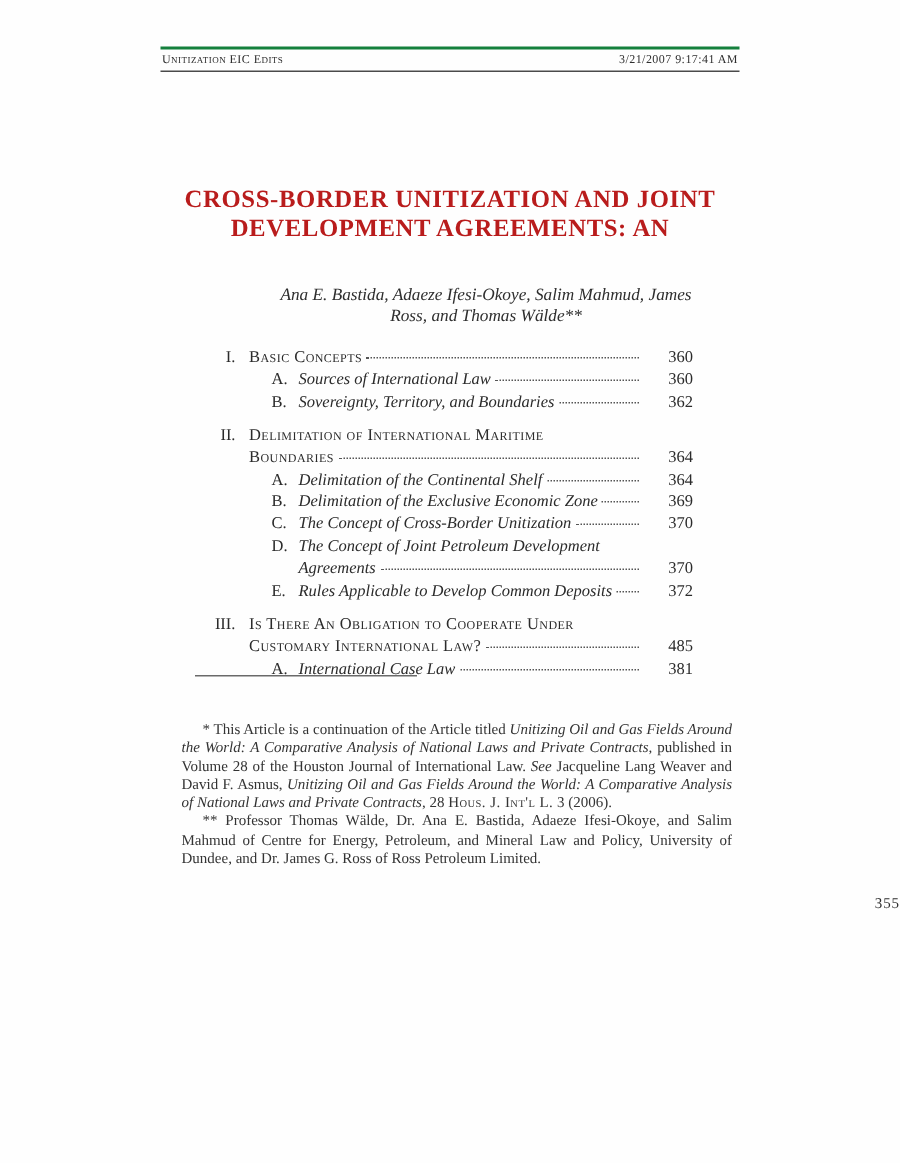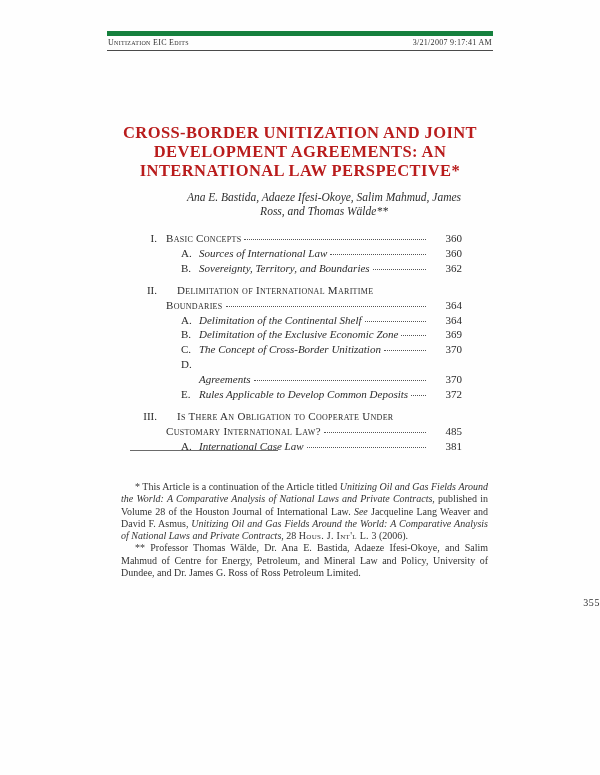--- a/index.html
+++ b/index.html
@@ -11,21 +11,21 @@
     -webkit-font-smoothing:antialiased;
   }
   .page {
     position:relative; width:600px; height:775px;
     background:#fefefe; overflow:hidden;
   }
 
   
   .running-header {
     position:absolute; top:31px; left:107px; right:107px;
-    border-top:5px solid #15803d; border-bottom:1px solid #4a4a4a;
+    border-top:2px solid #15803d; border-bottom:1px solid #4a4a4a;
     display:flex; justify-content:space-between; align-items:flex-end;
     padding:2px 1px 3px 1px;
     font-size:8px; letter-spacing:0.3px;
   }
   .hdr-left { font-variant:small-caps; }
   .hdr-right { font-variant:normal; }
 
   
   .title {
     position:absolute; top:123px; left:0; width:100%;
@@ -38,21 +38,21 @@
     position:absolute; top:190px; left:0; width:100%;
     text-align:center; font-style:italic; font-size:11.5px; line-height:14px;margin-left:24px;
   }
 
   
   .toc {
     position:absolute; top:231px; left:142px; width:320px;
     font-size:11px; color:#2b2b2b;
   }
   .toc-row { display:flex; align-items:baseline; line-height:14.9px; }
-  .toc-row.gap { margin-top:7px;gap:11px; }
+  .toc-row.gap { margin-top:7px; }
   .num  { flex:none; width:15px; text-align:right; margin-right:9px; }
   .l2   { padding-left:39px; }
   .l2 .num { width:13px; text-align:left; margin-right:5px; }
   .t { flex:none; white-space:nowrap; }
   .sc { font-variant:small-caps; letter-spacing:0.3px; }
   .it { font-style:italic; }
   .dots {
     flex:1; margin:0 3px; position:relative; top:-2px;
     border-bottom:1.4px dotted #555; min-width:10px;
   }
@@ -82,21 +82,20 @@
 <div class="page">
 
   <div class="running-header">
     <span class="hdr-left">Unitization EIC Edits</span>
     <span class="hdr-right">3/21/2007 9:17:41 AM</span>
   </div>
 
   <div class="title">
     <div>CROSS-BORDER UNITIZATION AND JOINT</div>
     <div>DEVELOPMENT AGREEMENTS: AN</div>
-    <div>INTERNATIONAL LAW PERSPECTIVE*</div>
   </div>
 
   <div class="authors">
     <div>Ana E. Bastida, Adaeze Ifesi-Okoye, Salim Mahmud, James</div>
     <div>Ross, and Thomas Wälde**</div>
   </div>
 
   <div class="toc">
 
     <div class="toc-row l1">
@@ -141,20 +140,21 @@
       <span class="pg">369</span>
     </div>
     <div class="toc-row l2">
       <span class="num">C.</span>
       <span class="t it">The Concept of Cross-Border Unitization</span>
       <span class="dots"></span>
       <span class="pg">370</span>
     </div>
     <div class="toc-row l2">
       <span class="num">D.</span>
+      <span class="t it">The Concept of Joint Petroleum Development</span>
     </div>
     <div class="toc-row l2">
       <span class="num"></span>
       <span class="t it">Agreements</span>
       <span class="dots"></span>
       <span class="pg">370</span>
     </div>
     <div class="toc-row l2">
       <span class="num">E.</span>
       <span class="t it">Rules Applicable to Develop Common Deposits</span>

